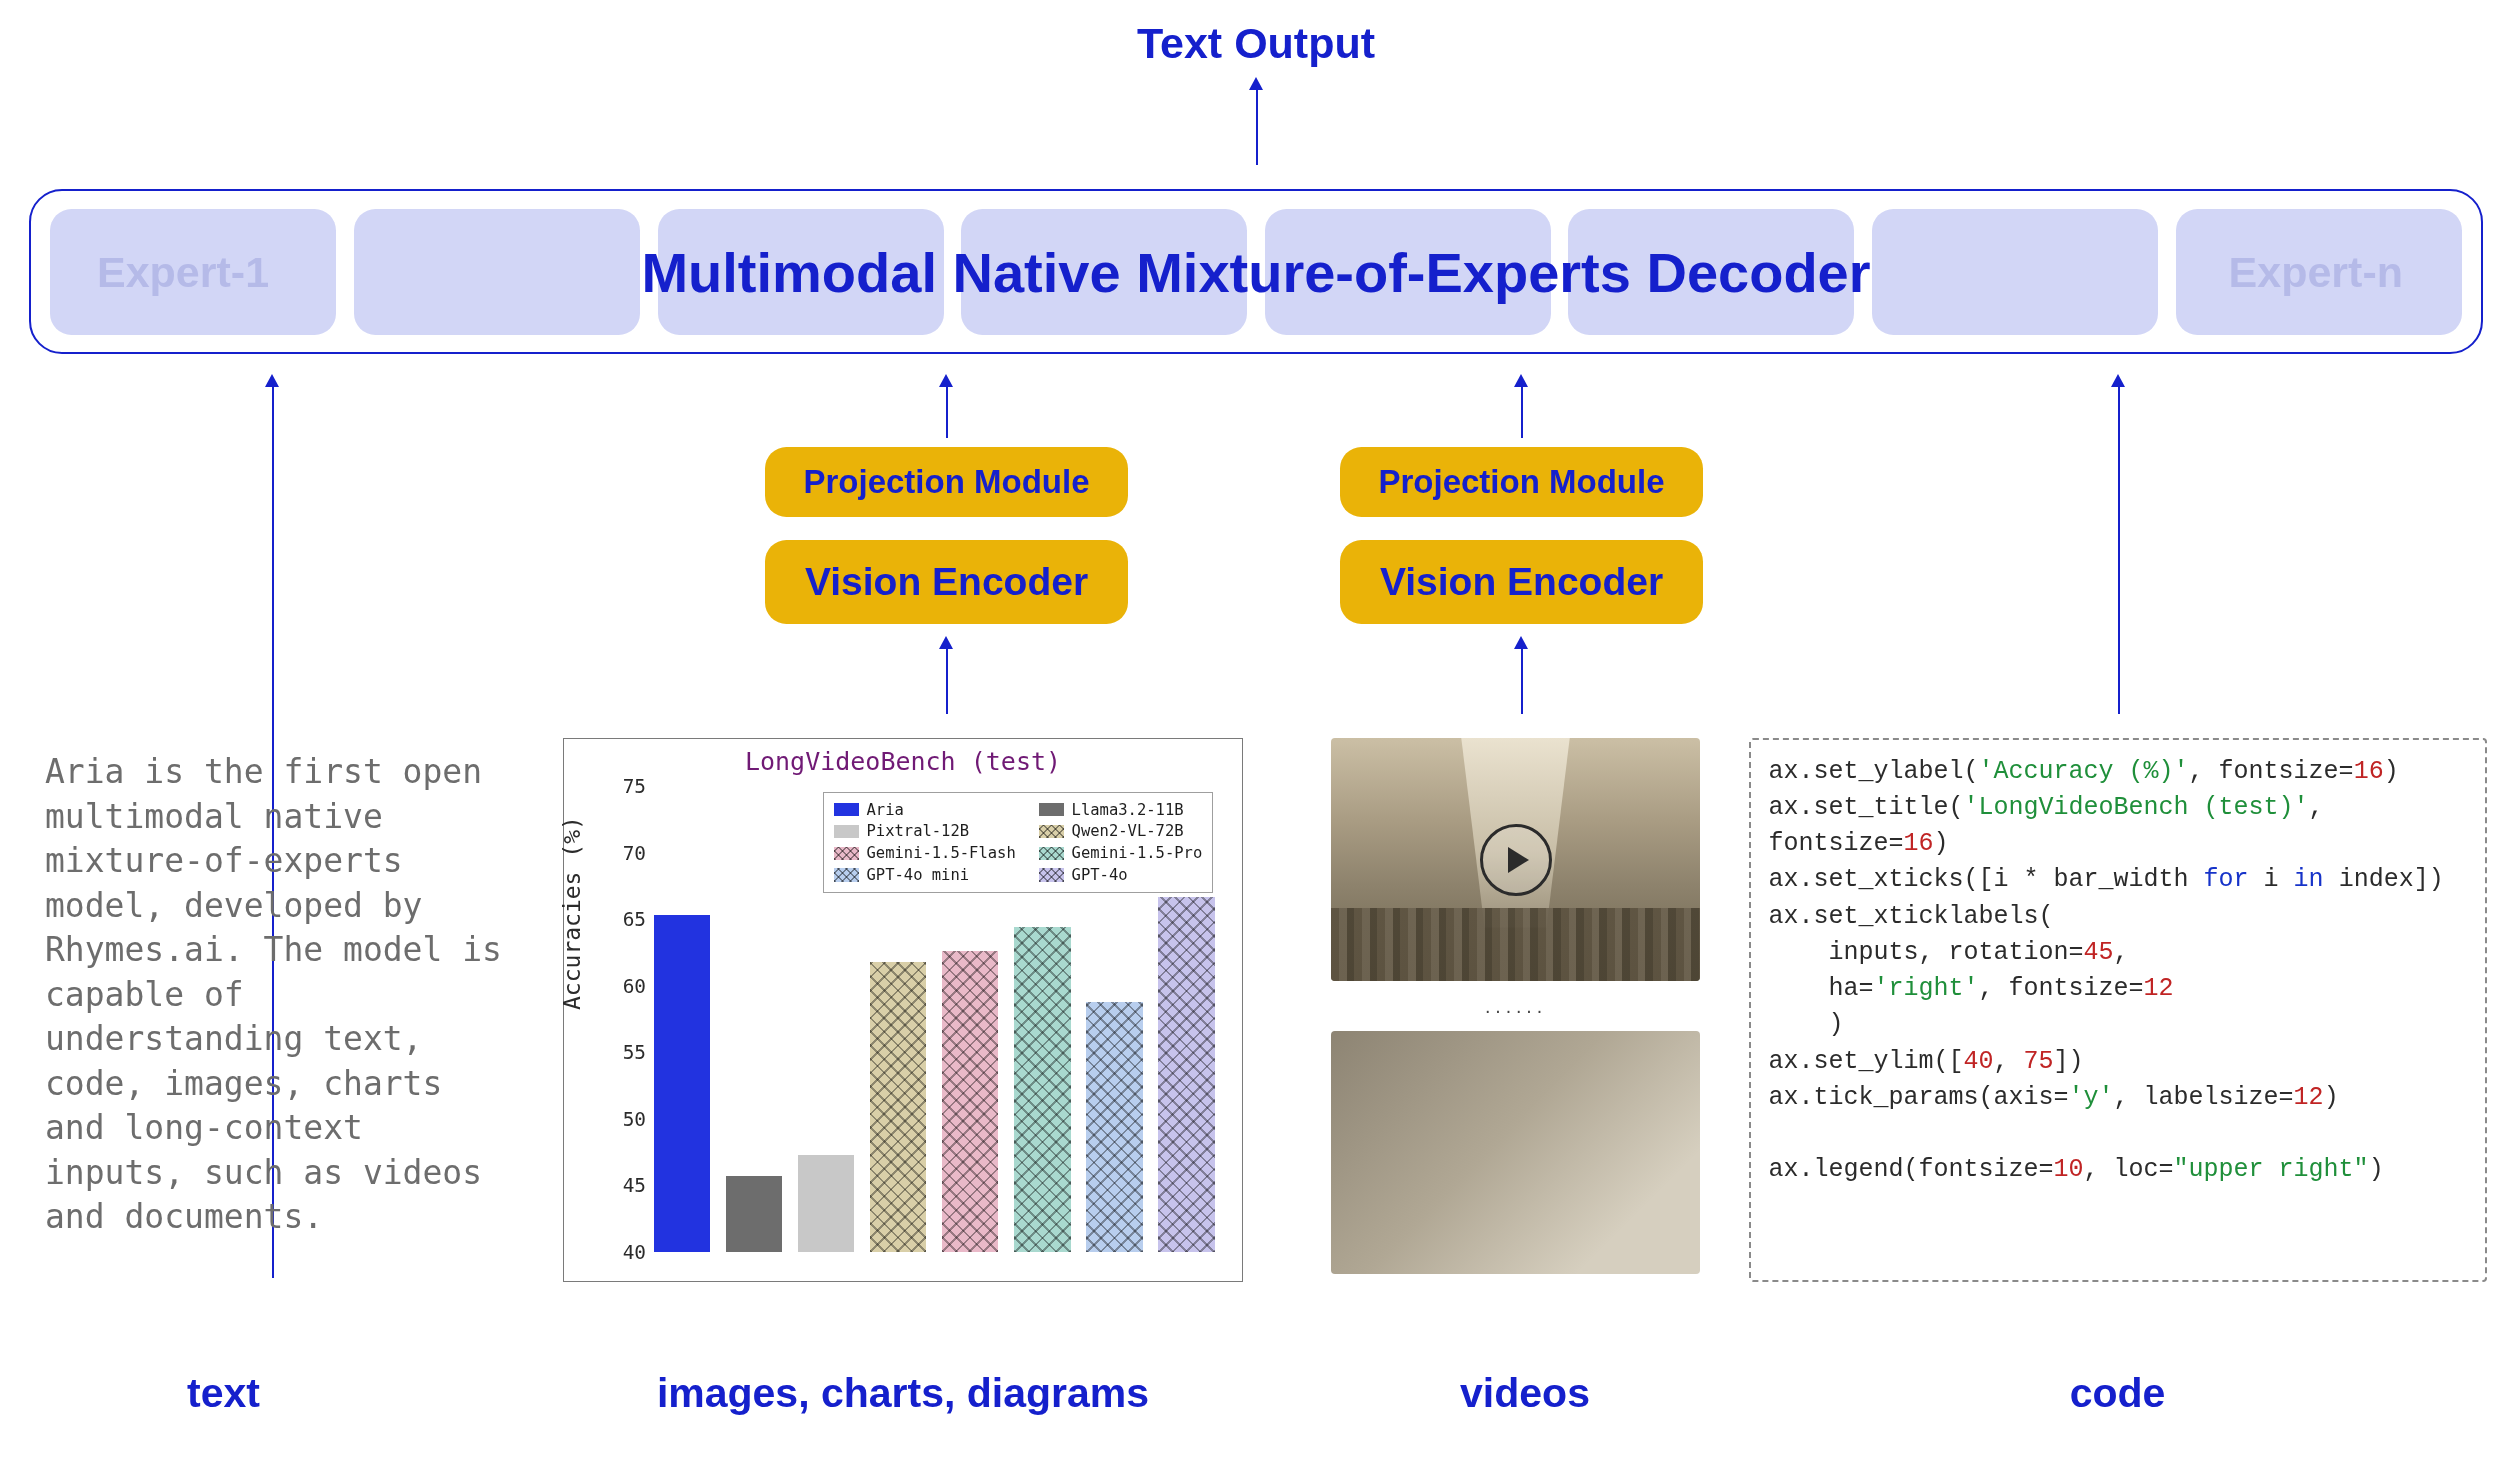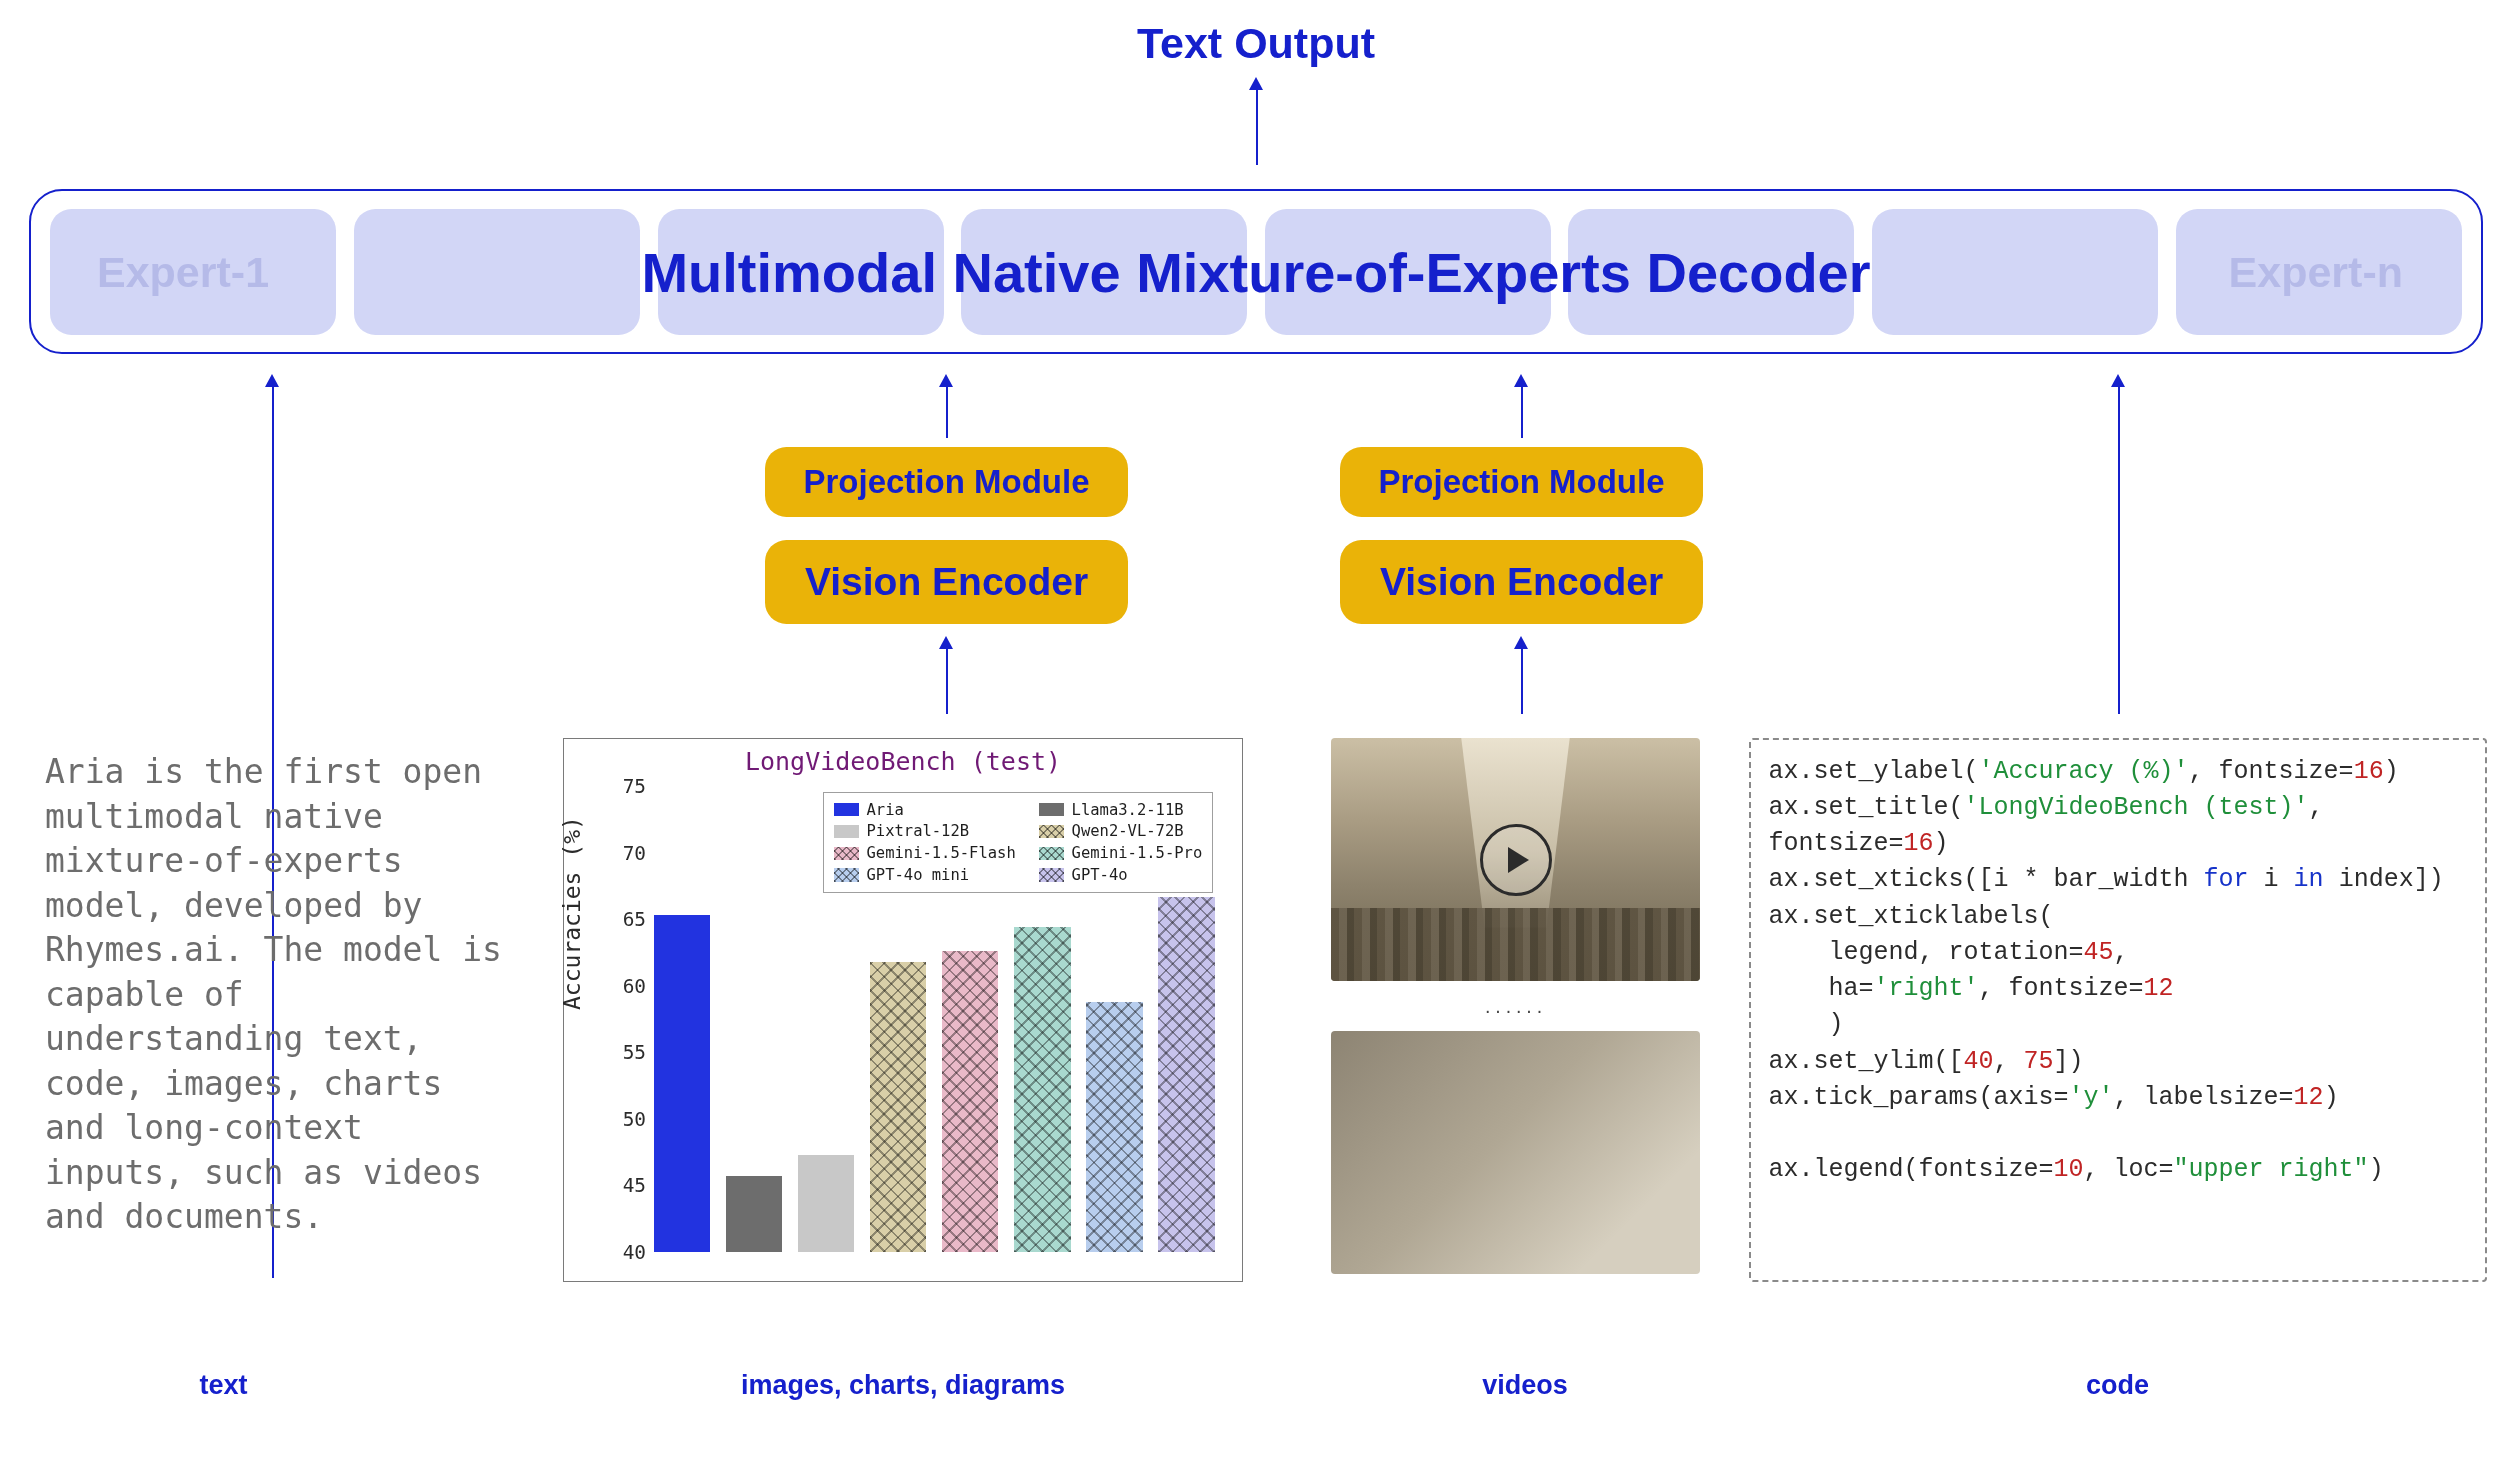--- a/index.html
+++ b/index.html
@@ -83,21 +83,21 @@
     color: #1520cc;
     display: flex;
     align-items: center;
     justify-content: center;
   }
   .proj-mod { width: 363px; height: 70px; font-size: 33px; }
   .vis-enc { width: 363px; height: 84px; font-size: 39px; }
   .col-label {
     position: absolute;
     font-weight: 800;
-    font-size: 27px;
+    font-size: 41px;
     color: #1520cc;
     text-align: center;
   }
   .text-sample {
     position: absolute;
     left: 45px;
     top: 750px;
     width: 466px;
     font-family: ui-monospace, Menlo, Consolas, monospace;
     font-size: 33px;
@@ -346,21 +346,21 @@
     <div class="play-circle"></div>
   </div>
   <div class="dots">······</div>
   <div class="video-frame statue"></div>
 </div>
 
 <div class="code-box" id="codebox"><span>ax.set_ylabel(</span><span class="tok-str">'Accuracy (%)'</span><span>, fontsize=</span><span class="tok-num">16</span><span>)
 </span><span>ax.set_title(</span><span class="tok-str">'LongVideoBench (test)'</span><span>, fontsize=</span><span class="tok-num">16</span><span>)
 </span><span>ax.set_xticks([i * bar_width </span><span class="tok-kw">for</span><span> i </span><span class="tok-kw">in</span><span> index])
 </span><span>ax.set_xticklabels(
-    legend, rotation=</span><span class="tok-num">45</span><span>,
+    inputs, rotation=</span><span class="tok-num">45</span><span>,
     ha=</span><span class="tok-str">'right'</span><span>, fontsize=</span><span class="tok-num">12</span><span>
     )
 </span><span>ax.set_ylim([</span><span class="tok-num">40</span><span>, </span><span class="tok-num">75</span><span>])
 </span><span>ax.tick_params(axis=</span><span class="tok-str">'y'</span><span>, labelsize=</span><span class="tok-num">12</span><span>)
 
 </span><span>ax.legend(fontsize=</span><span class="tok-num">10</span><span>, loc=</span><span class="tok-str">"upper right"</span><span>)
 
 </span></div>
 
 

